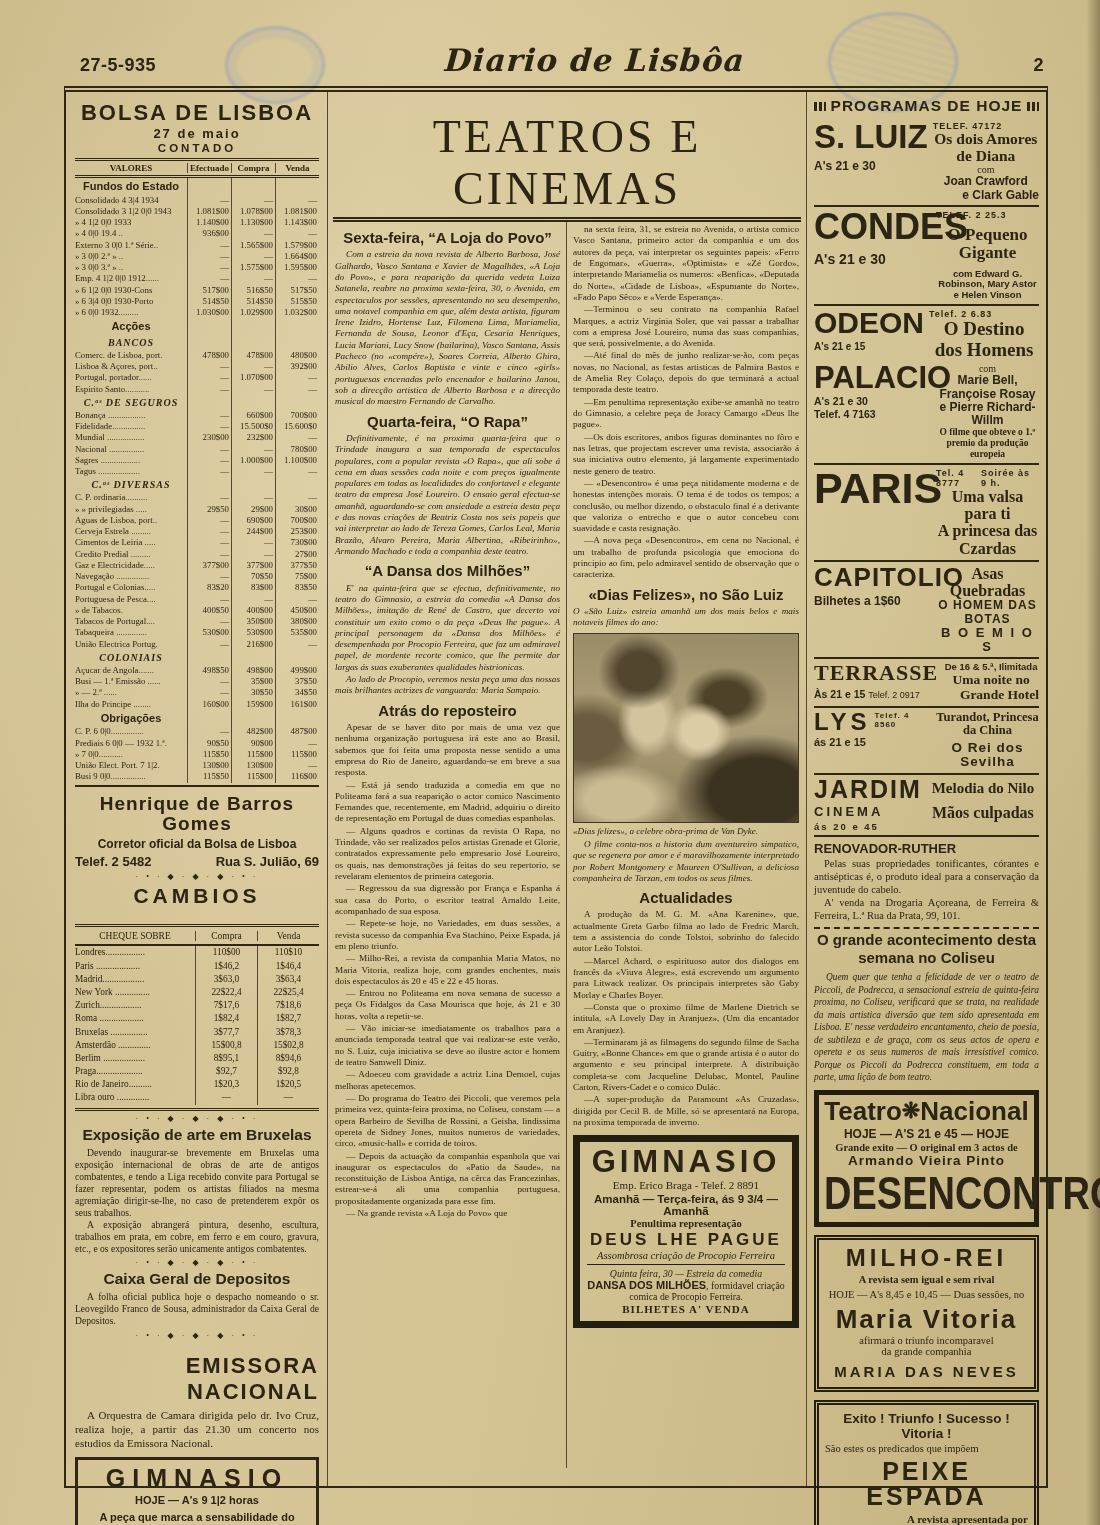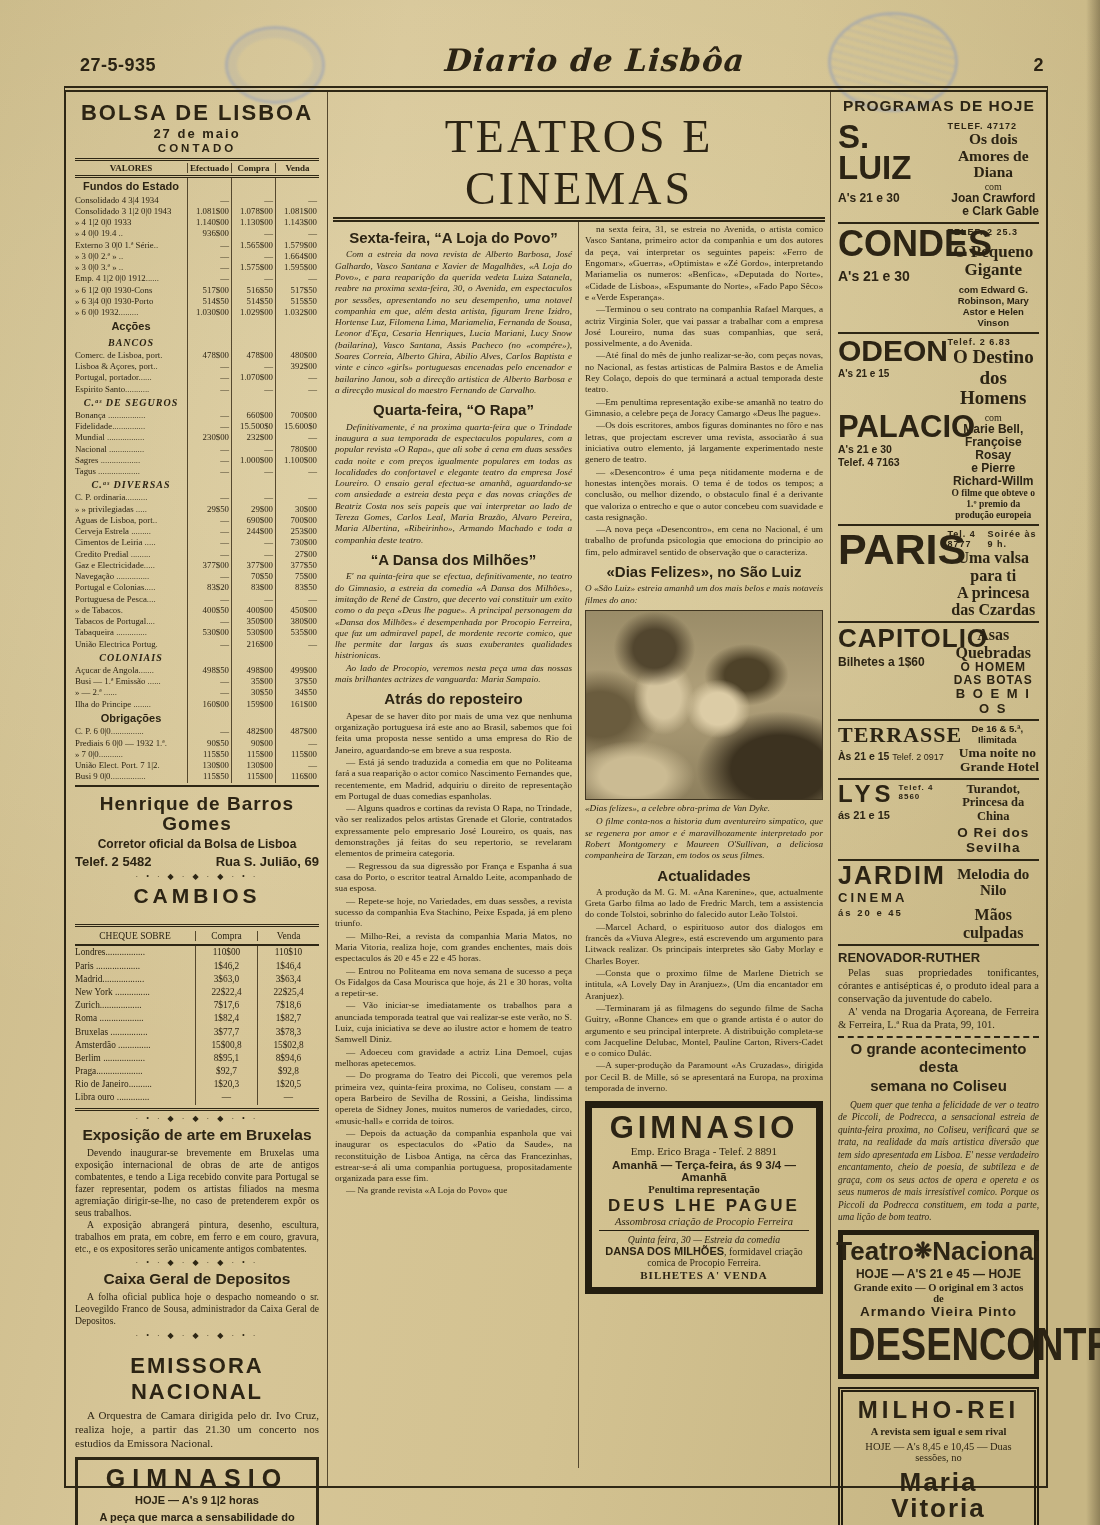--- a/index.html
+++ b/index.html
@@ -12,21 +12,21 @@
 .edge{position:absolute;right:0;top:0;width:14px;height:100%;background:linear-gradient(90deg,transparent,rgba(40,30,10,.35));}
 .stamp{position:absolute;border-radius:50%;opacity:.42;filter:blur(1.2px);pointer-events:none;border:3px solid #7b90c4}
 .s1{left:225px;top:26px;width:100px;height:78px;box-shadow:inset 0 0 0 9px rgba(123,144,196,.28)}
 .s2{left:828px;top:12px;width:130px;height:100px;background:repeating-linear-gradient(15deg,rgba(123,144,196,.4) 0 2px,transparent 2px 8px)}
 .topbar{display:flex;justify-content:space-between;align-items:baseline;padding:42px 56px 8px 80px}
 .date,.pageno{font:bold 18px "Liberation Sans",sans-serif;letter-spacing:.5px}
 .masthead{font:bold italic 31px "DejaVu Serif",serif;letter-spacing:1px;transform:skewX(-4deg)}
 .frame{position:relative;margin-left:64px;width:984px;height:1402px;border:2px solid #2e2715;border-top:6px double #2e2715;display:flex}
 .colL{width:262px;padding:4px 8px 4px 9px;border-right:1px solid #55482e}
 .colC{flex:1;padding:18px 5px;display:flex;flex-direction:column}
-.colR{width:216px;border-left:1px solid #55482e;padding:3px 7px}
+.colR{width:240px;border-left:1px solid #55482e;padding:3px 7px}
 
 .btitle{font:900 22px/1.05 "Liberation Sans",sans-serif;text-align:center;letter-spacing:2px;margin-top:5px}
 .bsub{font:bold 13px "Liberation Sans",sans-serif;text-align:center;letter-spacing:2px;margin-top:2px}
 .bsub2{font:bold 11.5px "Liberation Sans",sans-serif;text-align:center;letter-spacing:3px;margin:1px 0 4px}
 .bhead{display:flex;border-top:3px double #2e2715;border-bottom:3px double #2e2715;padding:2px 0;font:bold 9px "Liberation Serif",serif}
 .bhead .bl,.bhead .bv{text-align:center}
 .brow{display:flex;font:8.8px/1.28 "Liberation Serif",serif}
 .bl{flex:1;white-space:nowrap;overflow:hidden}
 .bv{width:44px;text-align:right;border-left:1px solid #55482e;padding:0 2px;white-space:nowrap;overflow:hidden}
 .brow.sec .bl{font:bold 11px/1.5 "Liberation Sans",sans-serif;text-align:center}
@@ -39,21 +39,21 @@
 .orn{text-align:center;font-size:8px;letter-spacing:3px;margin:3px 0;color:#2e2715}
 .ctitle{font:900 21px "Liberation Sans",sans-serif;text-align:center;letter-spacing:4px;border-bottom:3px double #2e2715;padding-bottom:16px}
 .chead{display:flex;border-bottom:2px solid #2e2715;padding:4px 0 3px;font:9.5px "Liberation Serif",serif}
 .chead .cl,.chead .cv{text-align:center}
 .crow{display:flex;font:9.3px/1.42 "Liberation Serif",serif}
 .cl{flex:1;white-space:nowrap;overflow:hidden}
 .cv{width:62px;text-align:center;border-left:1px solid #55482e}
 .ctable{border-bottom:3px double #2e2715;padding-bottom:3px}
 
 .ltitle{font:bold 15.5px "Liberation Sans",sans-serif;text-align:center;margin:1px 0 3px}
-.etitle{font:900 22px "Liberation Sans",sans-serif;text-align:center;letter-spacing:2px;margin:13px 0 3px}
+.etitle{font:900 22px "Liberation Sans",sans-serif;text-align:right;letter-spacing:2px;margin:13px 0 3px}
 .lp{font:9.6px/1.26 "Liberation Serif",serif;text-align:justify;text-indent:12px}
 .lp.big{font-size:11px;line-height:1.3}
 
 .adP{border:3px solid #2e2715;margin-top:7px;padding:6px 6px 7px;text-align:center}
 .adP .t{font:900 25px/1 "Liberation Sans",sans-serif;letter-spacing:7px}
 .adP .s{font:bold 11px "Liberation Sans",sans-serif;margin-top:3px}
 .adP .d{font:bold 11px/1.2 "Liberation Sans",sans-serif;margin-top:5px}
 
 .banner{font:46px/1.12 "Liberation Serif",serif;text-align:center;letter-spacing:3px;border-bottom:5px double #2e2715;padding:1px 0 3px}
 .ccols{display:flex;flex:1;min-height:0}

